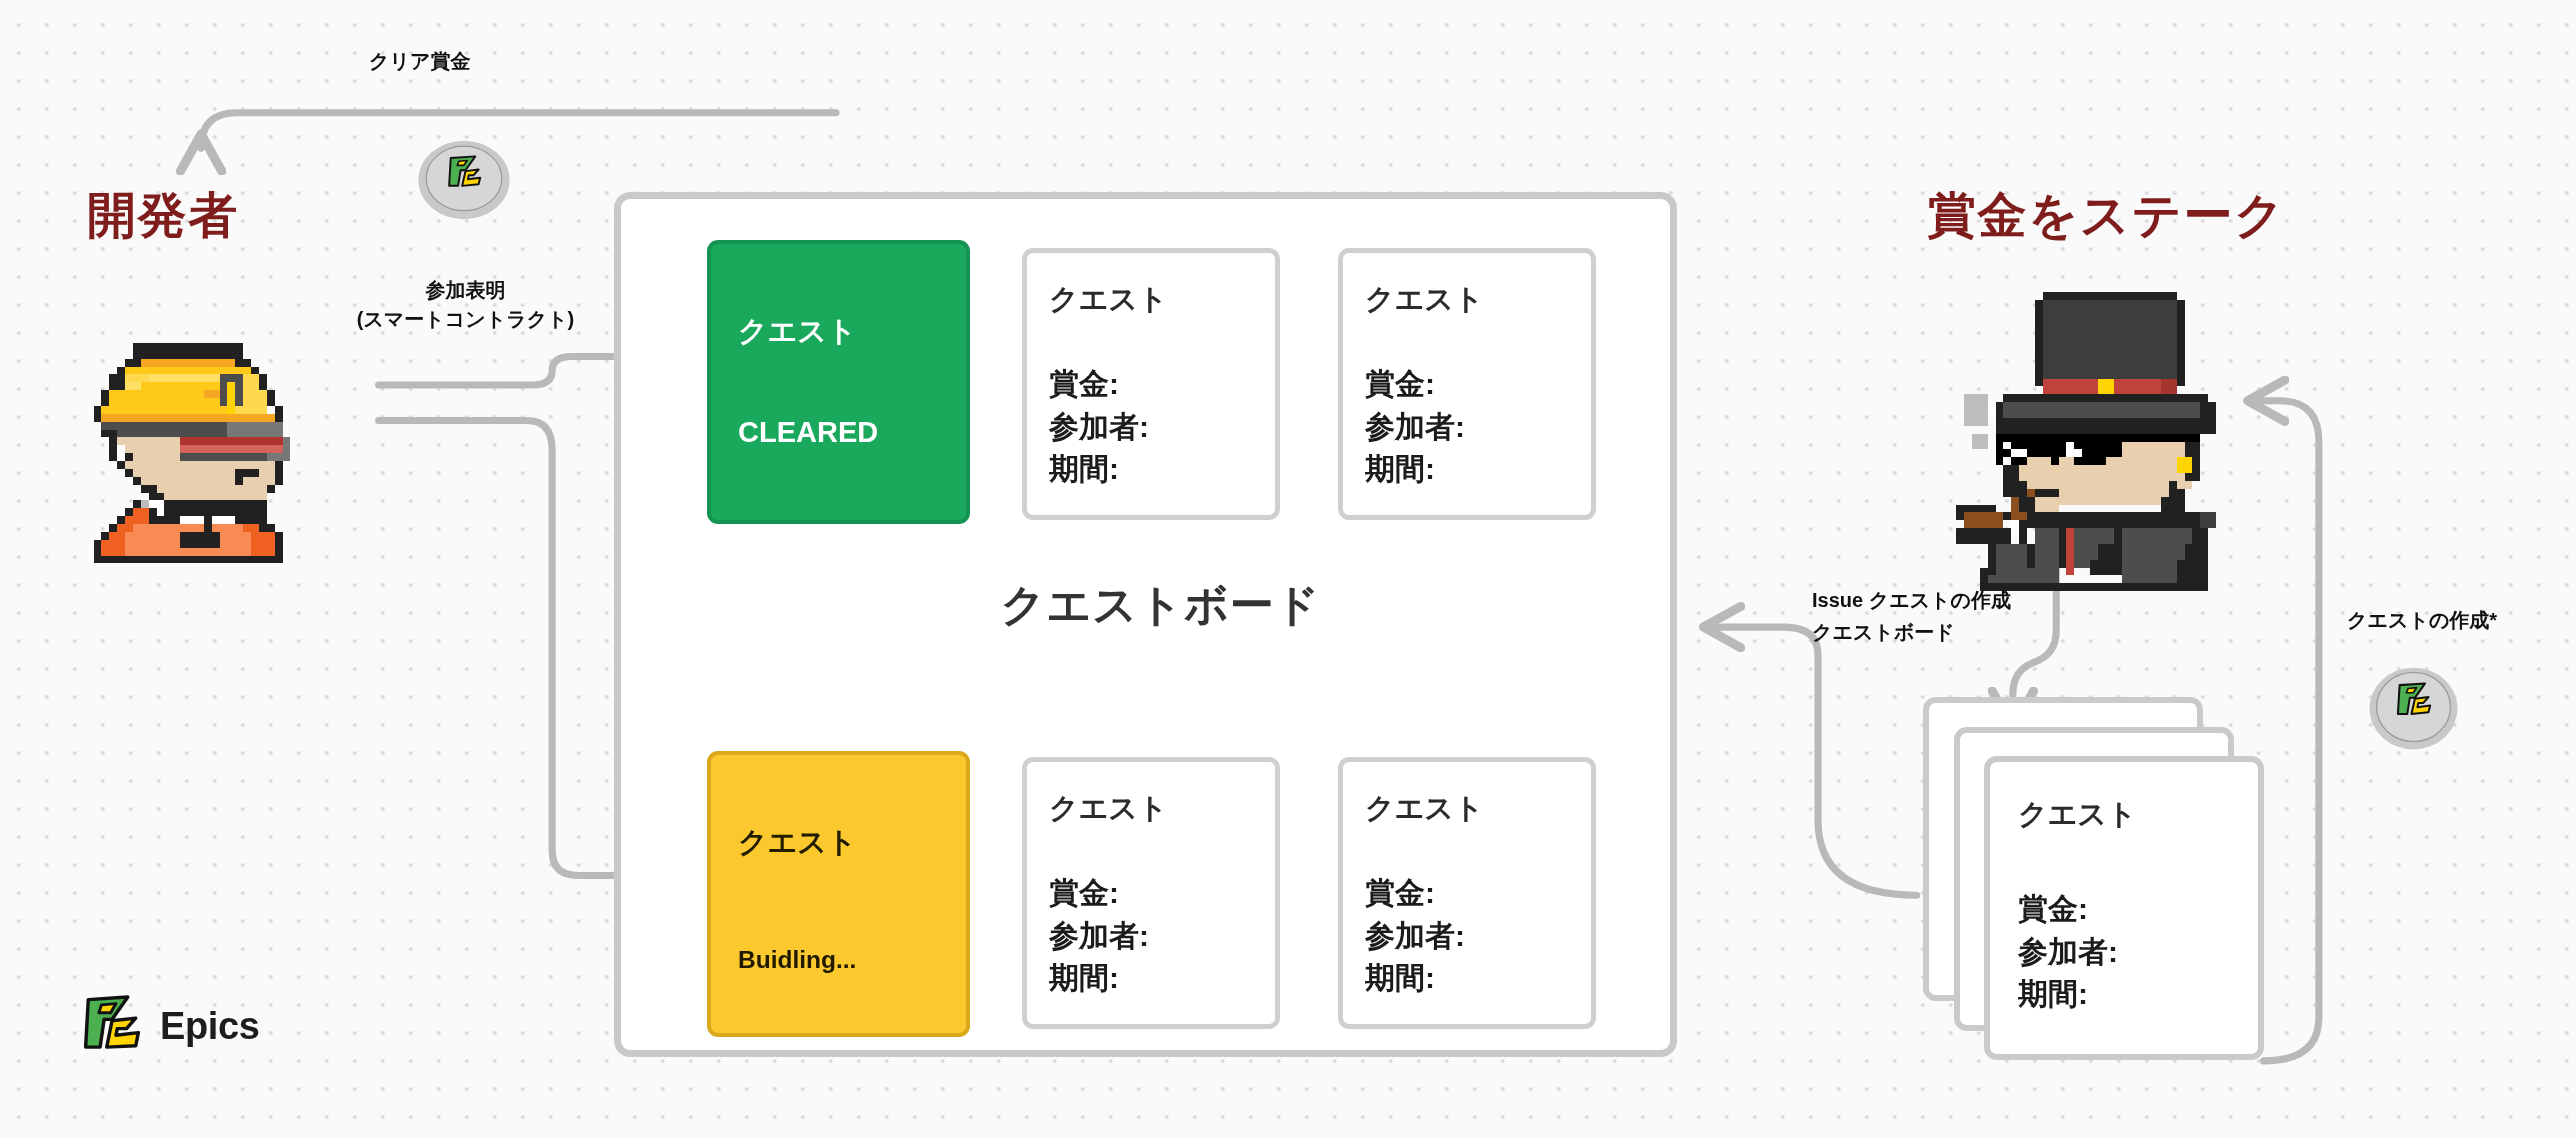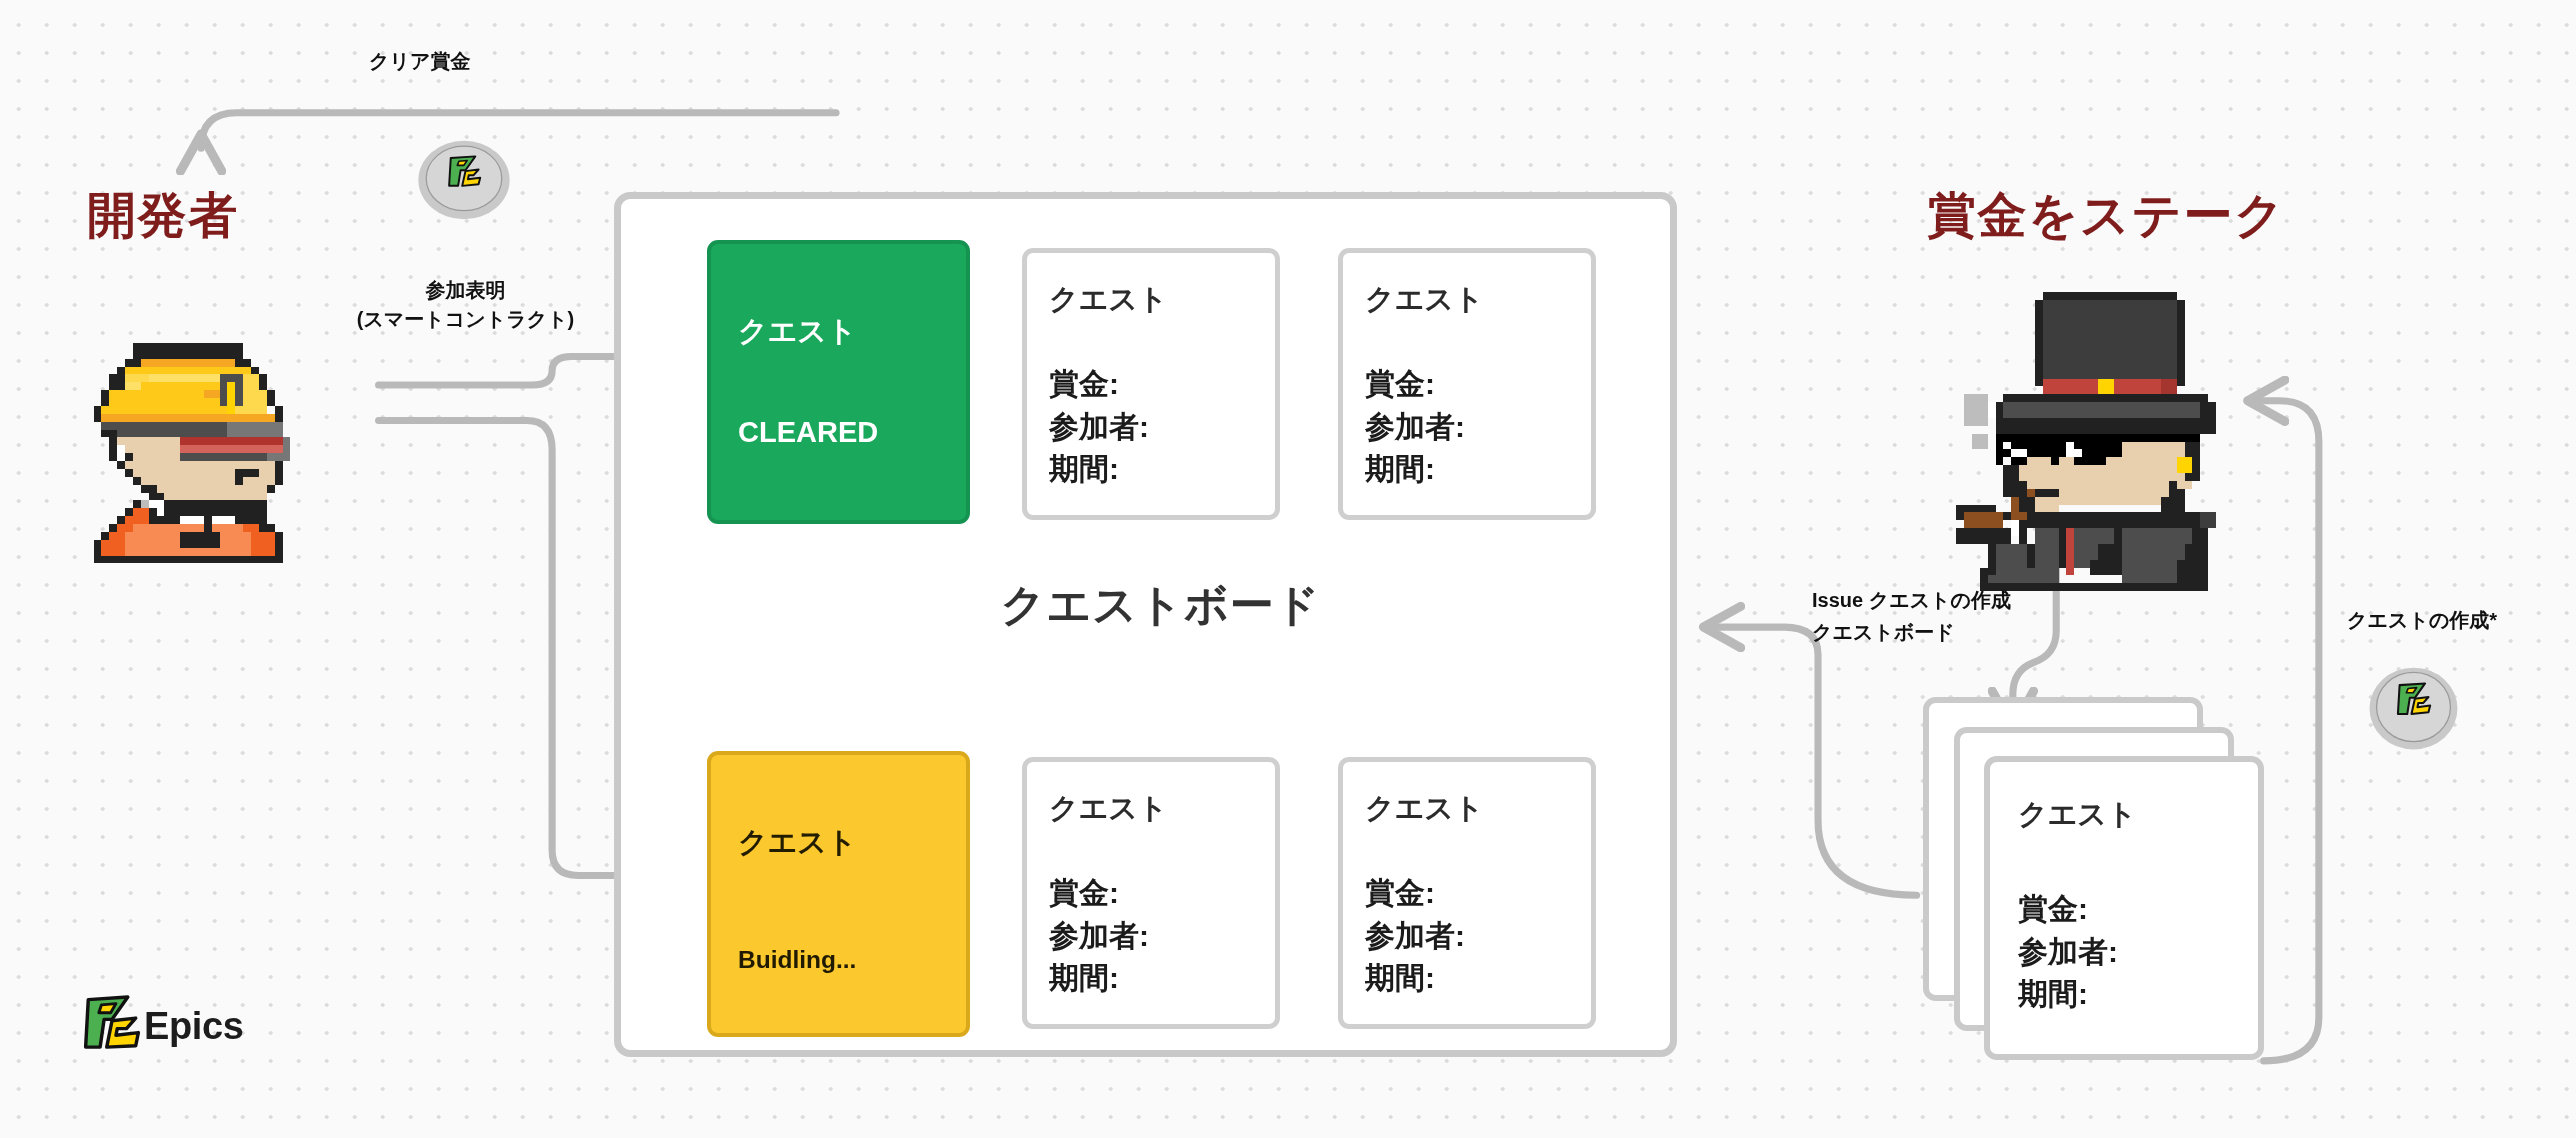--- a/index.html
+++ b/index.html
@@ -65,21 +65,21 @@
   }
 
   
   .role-title{position:absolute;font-size:49px;font-weight:bold;color:#7f1d1d;letter-spacing:1.6px;}
   .edge-label{position:absolute;font-size:20px;font-weight:bold;color:#111;line-height:1.45;white-space:nowrap;}
   .edge-label.ctr{text-align:center;}
 
   
   .coin{position:absolute;}
   
-  #brand{position:absolute;left:83px;top:995px;display:flex;align-items:center;gap:3px;}
+  #brand{position:absolute;left:83px;top:995px;display:flex;align-items:center;gap:19px;}
   #brand .btext{font-size:38px;font-weight:bold;color:#1d1d1d;letter-spacing:-0.4px;}
 
   .pix{position:absolute;image-rendering:pixelated;}
 </style>
 </head>
 <body>
 
 <div id="dotgrid"></div>
 
 <svg class="wires" viewBox="0 0 3266 1444">

